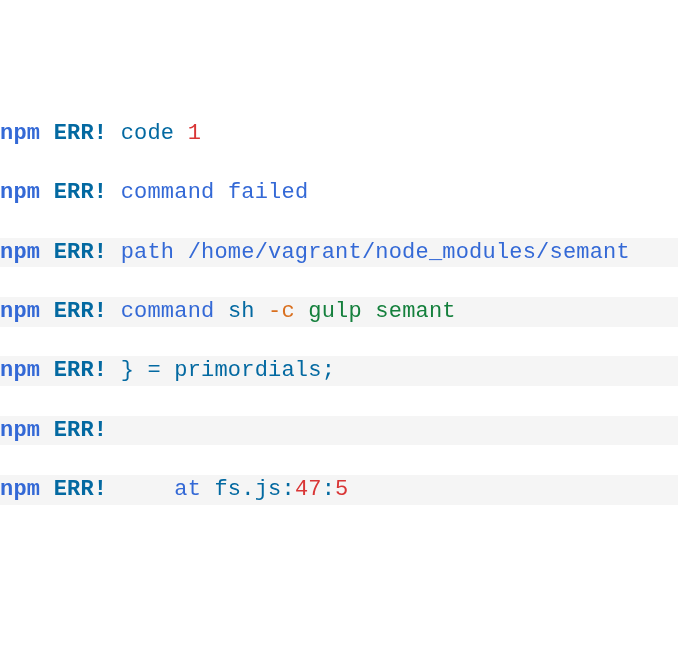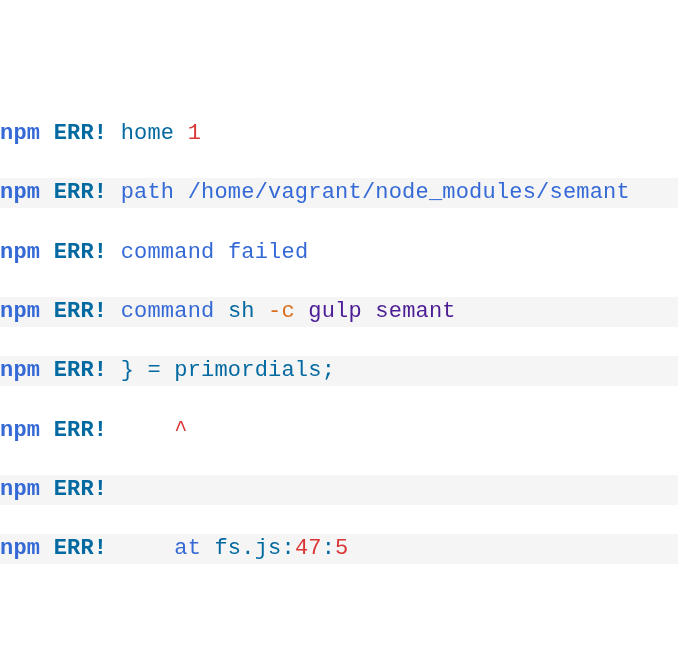--- a/index.html
+++ b/index.html
@@ -14,36 +14,35 @@
       width: 678px;
       height: 656px;
       letter-spacing: 0.2px;
     }
     .line { display: block; }
     .line.alt { background: #f5f5f5; }
     .black { color: #0369a1; }
     .blue { color: #3469d6; font-family: Liberation Mono, monospace; }
     .red { color: #d93636; }
     .orange { color: #d96f1e; }
-    .cyan { color: #4c1d95; }
+    .cyan { color: #15803d; }
     .purple { color: #8b3a9c; }
     .bold { font-weight: 600; }
     pre { font-family: inherit; }
   </style>
 </head>
 <body>
 
 
 
-<pre><span class="line"><span class="blue bold">npm</span> <span class="black bold">ERR!</span> <span class="black">home</span> <span class="red">1</span></span>
+<pre><span class="line"><span class="blue bold">npm</span> <span class="black bold">ERR!</span> <span class="black">code</span> <span class="red">1</span></span>
+<span class="line"><span class="blue bold">npm</span> <span class="black bold">ERR!</span> <span class="blue">command</span> <span class="blue">failed</span></span>
 <span class="line alt"><span class="blue bold">npm</span> <span class="black bold">ERR!</span> <span class="blue">path</span> <span class="blue">/home/vagrant/node_modules/semant</span></span>
-<span class="line"><span class="blue bold">npm</span> <span class="black bold">ERR!</span> <span class="blue">command</span> <span class="blue">failed</span></span>
 <span class="line alt"><span class="blue bold">npm</span> <span class="black bold">ERR!</span> <span class="blue">command</span> <span class="black">sh</span> <span class="orange">-c</span> <span class="cyan">gulp</span> <span class="cyan">semant</span></span>
 <span class="line alt"><span class="blue bold">npm</span> <span class="black bold">ERR!</span> <span class="black">} = primordials;</span></span>
-<span class="line"><span class="blue bold">npm</span> <span class="black bold">ERR!</span> <span class="red">    ^</span></span>
 <span class="line alt"><span class="blue bold">npm</span> <span class="black bold">ERR!</span><span></span></span>
 <span class="line alt"><span class="blue bold">npm</span> <span class="black bold">ERR!</span>     <span class="blue">at</span> <span class="black">fs.js</span><span class="black">:</span><span class="red">47</span><span class="black">:</span><span class="red">5</span></span>
 
 
 
 
 
 
 
 

